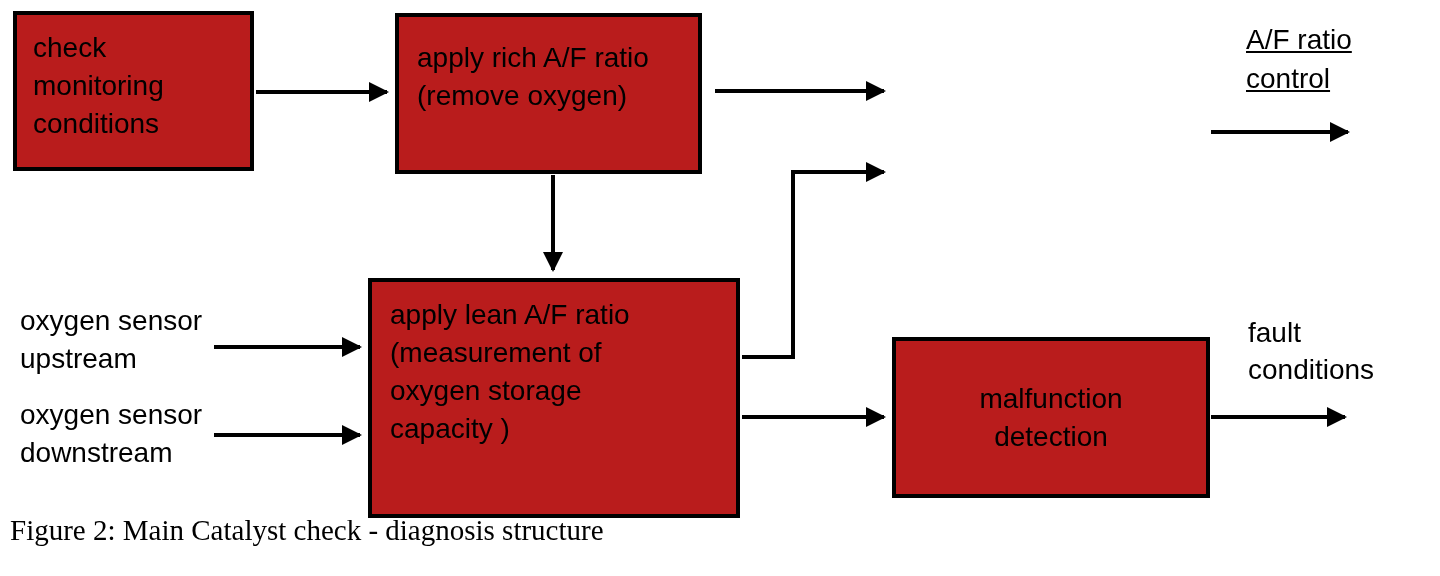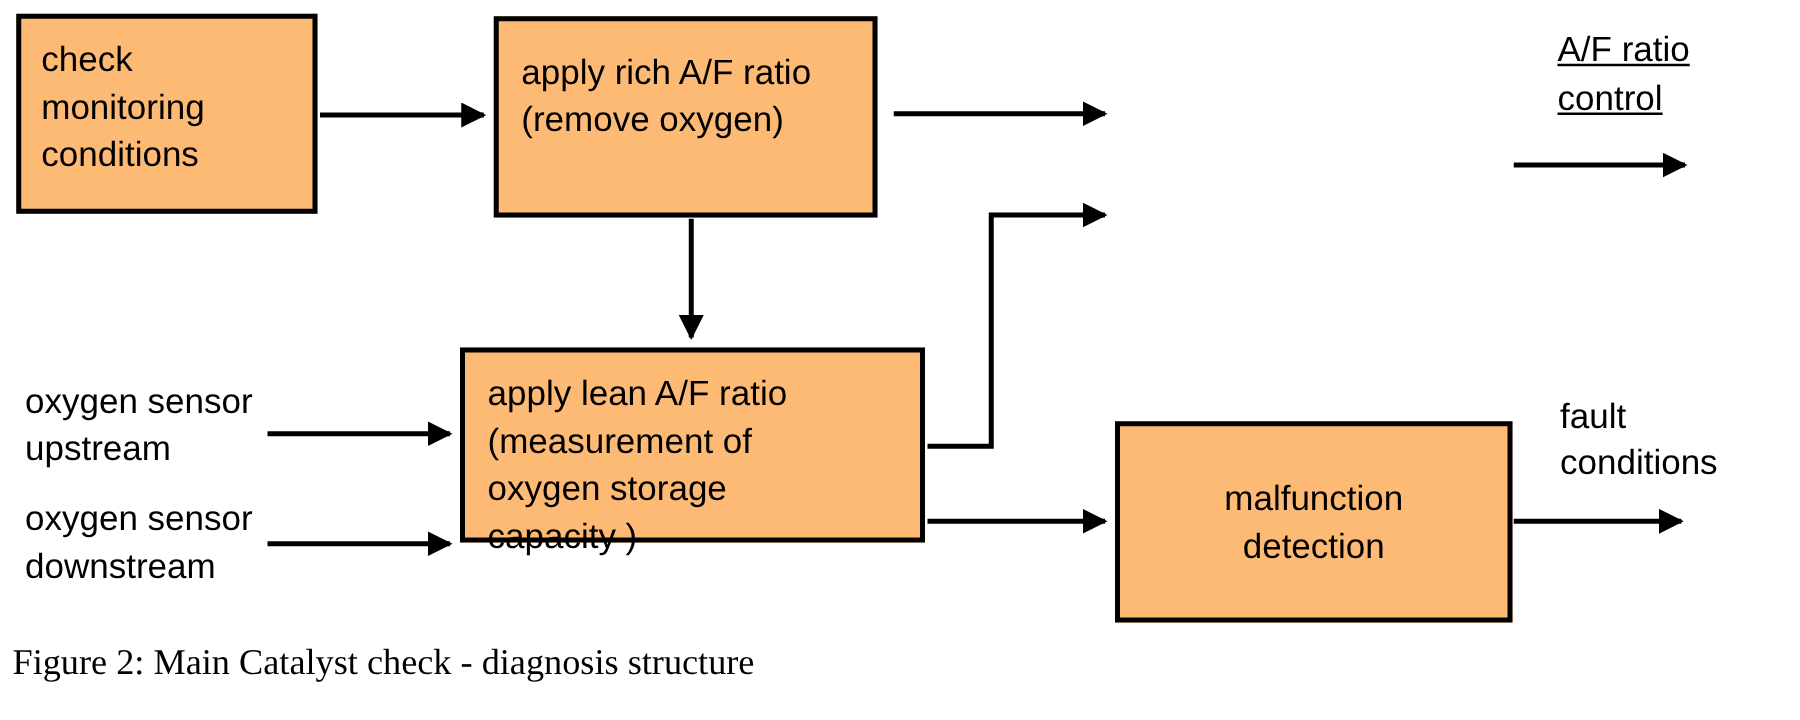--- a/index.html
+++ b/index.html
@@ -19,31 +19,31 @@
   .arrow-layer {
     position: absolute;
     left: 0;
     top: 0;
     width: 1440px;
     height: 576px;
   }
   .box {
     position: absolute;
     border: 4px solid #000000;
-    background: #fdba74;
+    background: #b91c1c;
     box-sizing: border-box;
     font-size: 28px;
     line-height: 38px;
     white-space: pre-line;
   }
   .box-check        { left: 13px;  top: 11px;  width: 241px; height: 160px; padding: 14px 8px 0 16px; }
   .box-rich         { left: 395px; top: 13px;  width: 307px; height: 161px; padding: 22px 8px 0 18px; }
   .box-request      { left: 892px; top: 53px;  width: 318px; height: 160px;
                       display: flex; align-items: center; justify-content: center; text-align: center; }
-  .box-lean         { left: 368px; top: 278px; width: 372px; height: 156px; padding: 14px 8px 0 18px; }
+  .box-lean         { left: 368px; top: 278px; width: 372px; height: 240px; padding: 14px 8px 0 18px; }
   .box-malfunction  { left: 892px; top: 337px; width: 318px; height: 161px;
                       display: flex; align-items: center; justify-content: center; text-align: center; }
   .flow-label {
     position: absolute;
     font-size: 28px;
     line-height: 38px;
     white-space: pre-line;
   }
   .label-upstream    { left: 20px;   top: 302px; }
   .label-downstream  { left: 20px;   top: 396px; }

